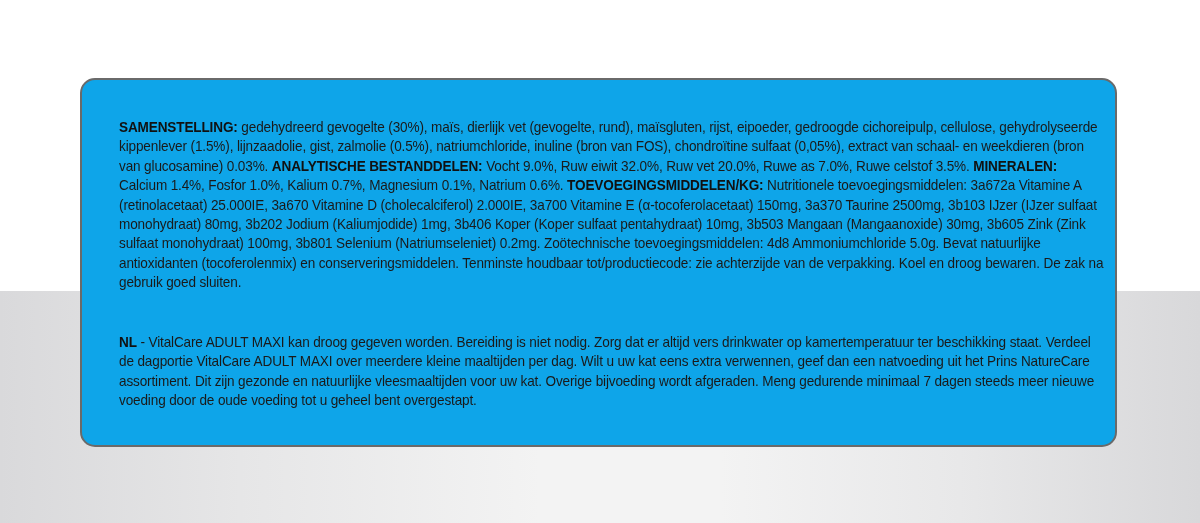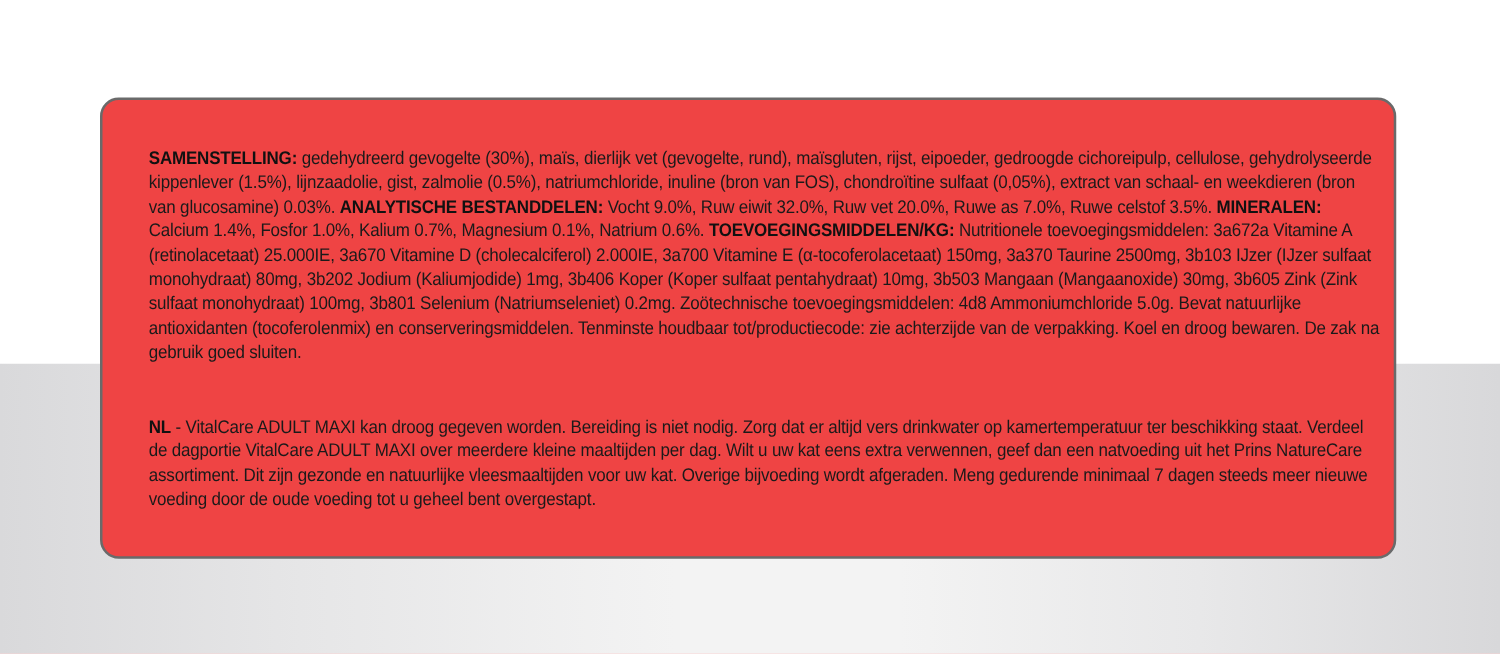--- a/index.html
+++ b/index.html
@@ -23,21 +23,21 @@
       background: linear-gradient(to right, #d9d9db 0%, #e6e6e7 20%, #f3f3f3 45%, #f3f3f3 60%, #e8e8e9 80%, #d8d8da 100%);
     }
     .label-box {
       position: absolute;
       left: 80px;
       top: 78px;
       width: 1033px;
       height: 365px;
       border: 2px solid #6a6a6a;
       border-radius: 15px;
-      background: #ef4444;
+      background: #0ea5e9;
       box-sizing: content-box;
     }
     .text-block {
       position: absolute;
       left: 37px;
       width: 990px;
       font-size: 14.6px;
       line-height: 19.4px;
       color: #1a1a1a;
       letter-spacing: -0.15px;

